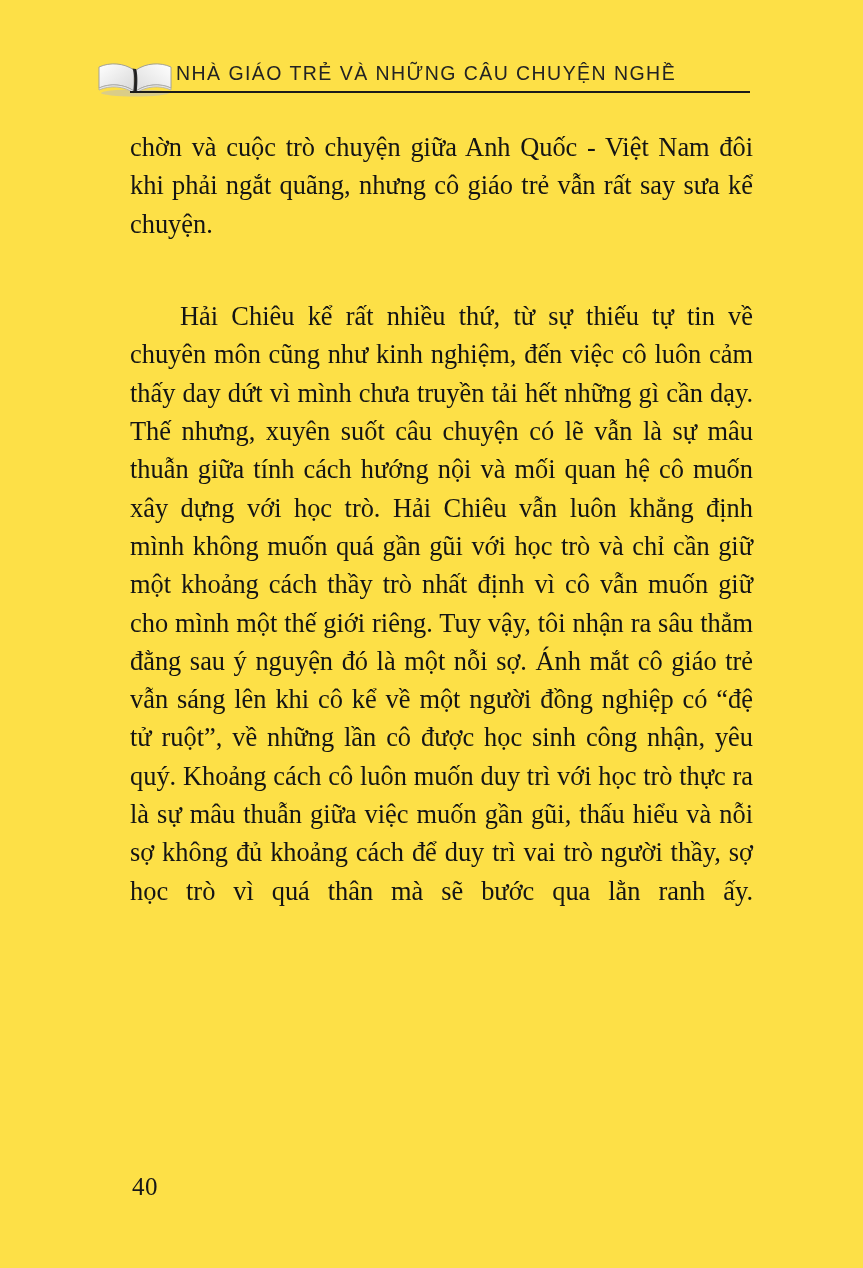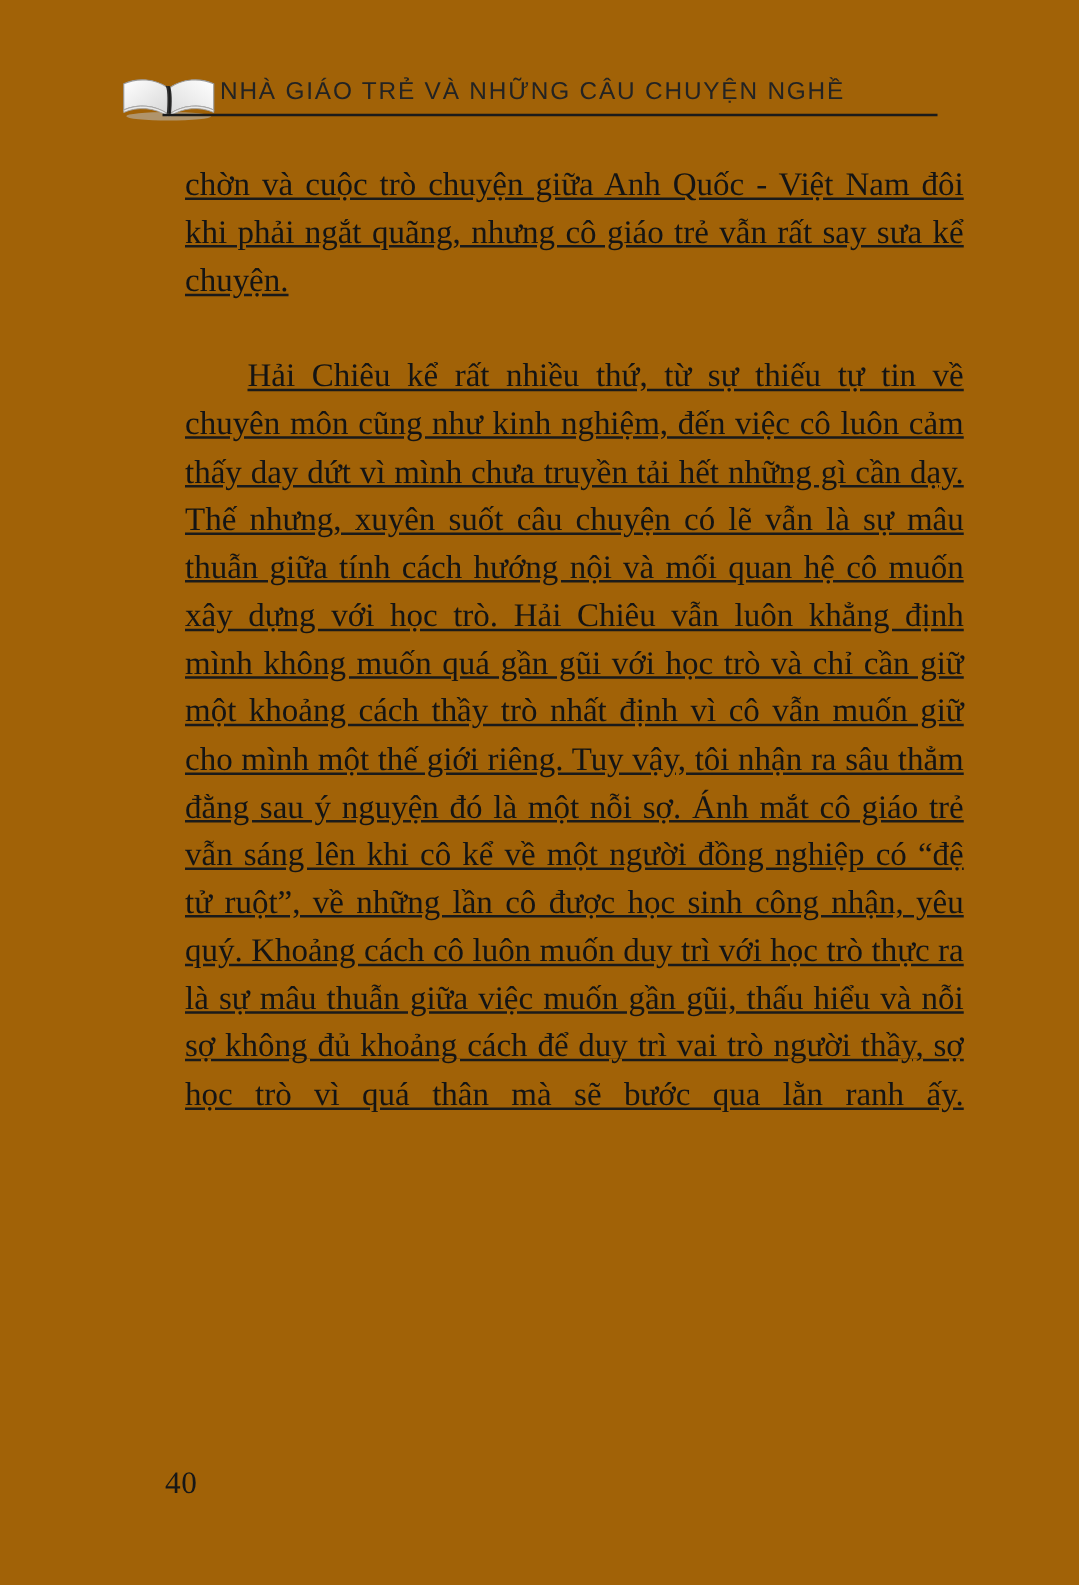--- a/index.html
+++ b/index.html
@@ -8,21 +8,21 @@
     background: #ffffff;
   }
   body {
     font-family: "Liberation Serif", "DejaVu Serif", serif;
     color: #1a1a1a;
   }
   .page {
     position: relative;
     width: 863px;
     height: 1268px;
-    background: #a16207;
+    background: #fde047;
     overflow: hidden;
     box-sizing: border-box;
   }
 
   
   .header {
     position: absolute;
     left: 96px;
     top: 56px;
     width: 660px;
@@ -53,42 +53,41 @@
     left: 34px;
     top: 35px;
     width: 620px;
     height: 2px;
     background: #1b1b1b;
   }
 
   
   .content {
     position: absolute;
-    left: 148px;
+    left: 130px;
     top: 128px;
     width: 623px;
-    text-decoration: underline;
   }
   p.para {
     margin: 0;
     padding: 0;
     font-size: 26.4px;
     line-height: 38.3px;
     text-align: justify;
     text-justify: inter-word;
     color: #141414;
     -webkit-hyphens: none;
     hyphens: none;
     word-spacing: 0px;
   }
   p.para.indent {
     text-indent: 50px;
   }
   p.para + p.para {
-    margin-top: 0px;
+    margin-top: 16px;
   }
   
   p.para::after {
     content: "";
     display: inline-block;
     width: 100%;
   }
 
   
   .folio {

